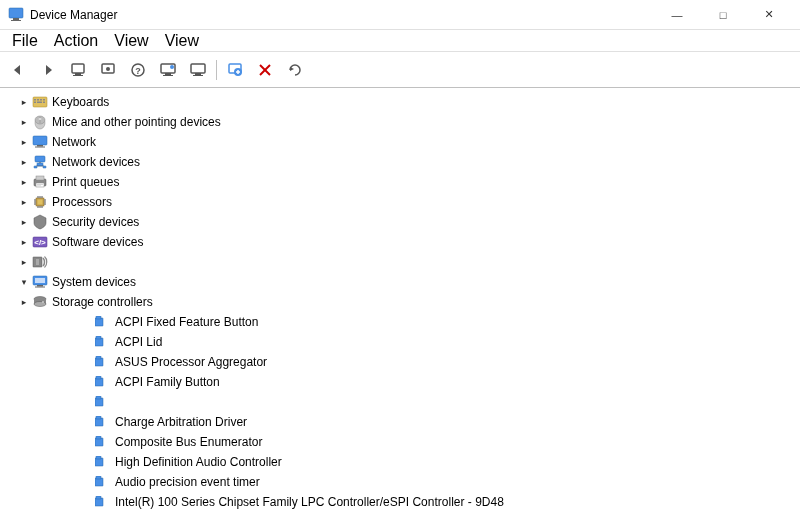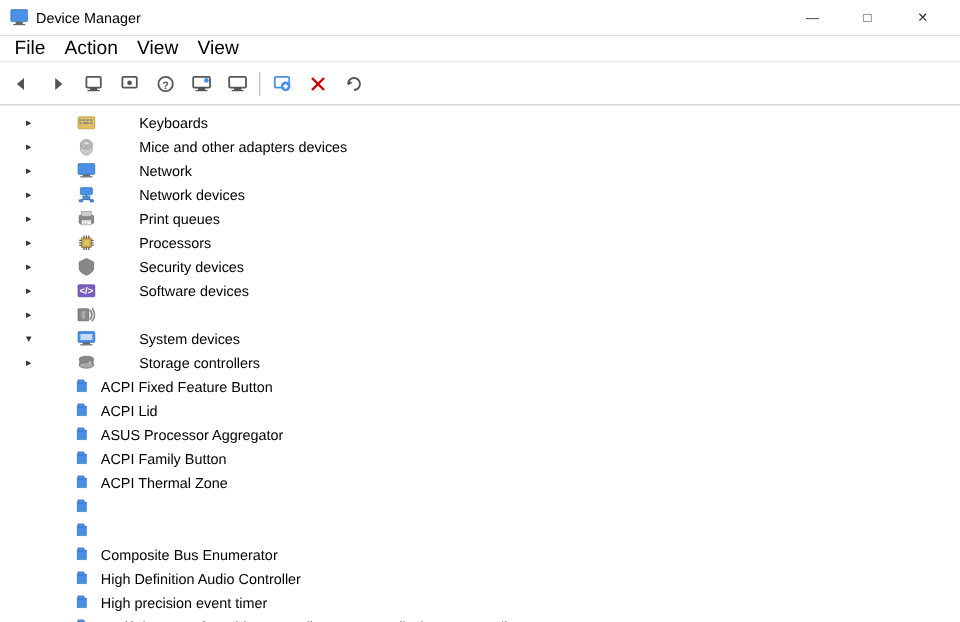--- a/index.html
+++ b/index.html
@@ -148,22 +148,22 @@
       align-items: center;
       justify-content: center;
     }
 
     .tree-label {
       font-size: 12px;
       color: #000;
     }
 
     
-    .indent-1 { padding-left: 16px; gap: 32px; }
-    .indent-2 { padding-left: 48px; }
+    .indent-1 { padding-left: 16px; }
+    .indent-2 { padding-left: 48px; margin-left: 31px; }
 
     
     svg { display: block; }
   </style>
 </head>
 <body>
 
 <div class="title-bar">
   <div class="title-bar-icon">
     <svg width="16" height="16" viewBox="0 0 16 16">
@@ -278,21 +278,21 @@
     <div class="tree-item indent-1">
       <span class="toggle collapsed"></span>
       <span class="tree-icon">
         <svg width="14" height="16" viewBox="0 0 14 16">
           <ellipse cx="7" cy="9" rx="5" ry="6" fill="#ccc" stroke="#888" stroke-width="0.5"></ellipse>
           <ellipse cx="7" cy="6" rx="5" ry="4" fill="#bbb" stroke="#888" stroke-width="0.5"></ellipse>
           <line x1="7" y1="3" x2="7" y2="9" stroke="#888" stroke-width="0.5"></line>
           <ellipse cx="7" cy="5" rx="1.5" ry="1" fill="#e0e0e0"></ellipse>
         </svg>
       </span>
-      <span class="tree-label">Mice and other adapters devices</span>
+      <span class="tree-label">Mice and other pointing devices</span>
     </div>
 
     <div class="tree-item indent-1">
       <span class="toggle collapsed"></span>
       <span class="tree-icon">
         <svg width="16" height="14" viewBox="0 0 16 14">
           <rect x="1" y="1" width="14" height="9" rx="1" fill="#4a90e6" stroke="#2266aa" stroke-width="0.5"></rect>
           <rect x="5" y="10" width="6" height="1.5" fill="#666"></rect>
           <rect x="3" y="11.5" width="10" height="1" fill="#666"></rect>
         </svg>
@@ -448,49 +448,40 @@
       <span class="toggle leaf"></span>
       <span class="tree-icon">
         <svg width="16" height="12" viewBox="0 0 16 12">
           <rect x="0" y="2" width="8" height="8" rx="0.5" fill="#4a90e6" stroke="#2266aa" stroke-width="0.5"></rect>
           <rect x="1" y="0" width="5" height="3" rx="0.5" fill="#4a90e6" stroke="#2266aa" stroke-width="0.5"></rect>
         </svg>
       </span>
       <span class="tree-label">ACPI Family Button</span>
     </div>
 
-    <div class="tree-item indent-2">
-      <span class="toggle leaf"></span>
-      <span class="tree-icon">
-        <svg width="16" height="12" viewBox="0 0 16 12">
-          <rect x="0" y="2" width="8" height="8" rx="0.5" fill="#4a90e6" stroke="#2266aa" stroke-width="0.5"></rect>
-          <rect x="1" y="0" width="5" height="3" rx="0.5" fill="#4a90e6" stroke="#2266aa" stroke-width="0.5"></rect>
-        </svg>
-      </span>
-      <span class="tree-label">ACPI Thermal Zone</span>
-    </div>
-
-    <div class="tree-item indent-2">
-      <span class="toggle leaf"></span>
-      <span class="tree-icon">
-        <svg width="16" height="12" viewBox="0 0 16 12">
-          <rect x="0" y="2" width="8" height="8" rx="0.5" fill="#4a90e6" stroke="#2266aa" stroke-width="0.5"></rect>
-          <rect x="1" y="0" width="5" height="3" rx="0.5" fill="#4a90e6" stroke="#2266aa" stroke-width="0.5"></rect>
-        </svg>
-      </span>
-    </div>
-
-    <div class="tree-item indent-2">
-      <span class="toggle leaf"></span>
-      <span class="tree-icon">
-        <svg width="16" height="12" viewBox="0 0 16 12">
-          <rect x="0" y="2" width="8" height="8" rx="0.5" fill="#4a90e6" stroke="#2266aa" stroke-width="0.5"></rect>
-          <rect x="1" y="0" width="5" height="3" rx="0.5" fill="#4a90e6" stroke="#2266aa" stroke-width="0.5"></rect>
-        </svg>
-      </span>
+
+    <div class="tree-item indent-2">
+      <span class="toggle leaf"></span>
+      <span class="tree-icon">
+        <svg width="16" height="12" viewBox="0 0 16 12">
+          <rect x="0" y="2" width="8" height="8" rx="0.5" fill="#4a90e6" stroke="#2266aa" stroke-width="0.5"></rect>
+          <rect x="1" y="0" width="5" height="3" rx="0.5" fill="#4a90e6" stroke="#2266aa" stroke-width="0.5"></rect>
+        </svg>
+      </span>
+    </div>
+
+    <div class="tree-item indent-2">
+      <span class="toggle leaf"></span>
+      <span class="tree-icon">
+        <svg width="16" height="12" viewBox="0 0 16 12">
+          <rect x="0" y="2" width="8" height="8" rx="0.5" fill="#4a90e6" stroke="#2266aa" stroke-width="0.5"></rect>
+          <rect x="1" y="0" width="5" height="3" rx="0.5" fill="#4a90e6" stroke="#2266aa" stroke-width="0.5"></rect>
+        </svg>
+      </span>
+      <span class="tree-label">Charge Arbitration Driver</span>
     </div>
 
     <div class="tree-item indent-2">
       <span class="toggle leaf"></span>
       <span class="tree-icon">
         <svg width="16" height="12" viewBox="0 0 16 12">
           <rect x="0" y="2" width="8" height="8" rx="0.5" fill="#4a90e6" stroke="#2266aa" stroke-width="0.5"></rect>
           <rect x="1" y="0" width="5" height="3" rx="0.5" fill="#4a90e6" stroke="#2266aa" stroke-width="0.5"></rect>
         </svg>
       </span>
@@ -509,21 +500,21 @@
     </div>
 
     <div class="tree-item indent-2">
       <span class="toggle leaf"></span>
       <span class="tree-icon">
         <svg width="16" height="12" viewBox="0 0 16 12">
           <rect x="0" y="2" width="8" height="8" rx="0.5" fill="#4a90e6" stroke="#2266aa" stroke-width="0.5"></rect>
           <rect x="1" y="0" width="5" height="3" rx="0.5" fill="#4a90e6" stroke="#2266aa" stroke-width="0.5"></rect>
         </svg>
       </span>
-      <span class="tree-label">High precision event timer</span>
+      <span class="tree-label">Audio precision event timer</span>
     </div>
 
     <div class="tree-item indent-2">
       <span class="toggle leaf"></span>
       <span class="tree-icon">
         <svg width="16" height="12" viewBox="0 0 16 12">
           <rect x="0" y="2" width="8" height="8" rx="0.5" fill="#4a90e6" stroke="#2266aa" stroke-width="0.5"></rect>
           <rect x="1" y="0" width="5" height="3" rx="0.5" fill="#4a90e6" stroke="#2266aa" stroke-width="0.5"></rect>
         </svg>
       </span>

